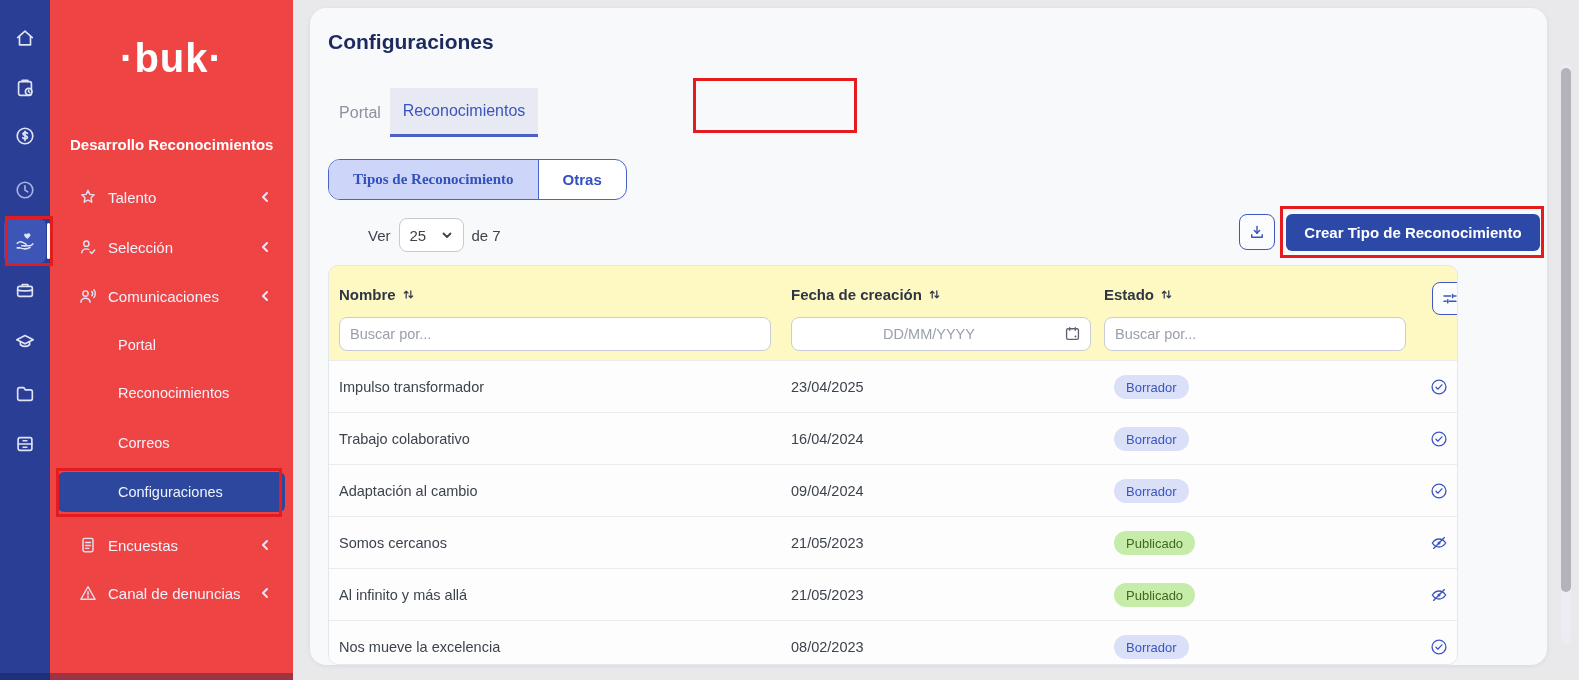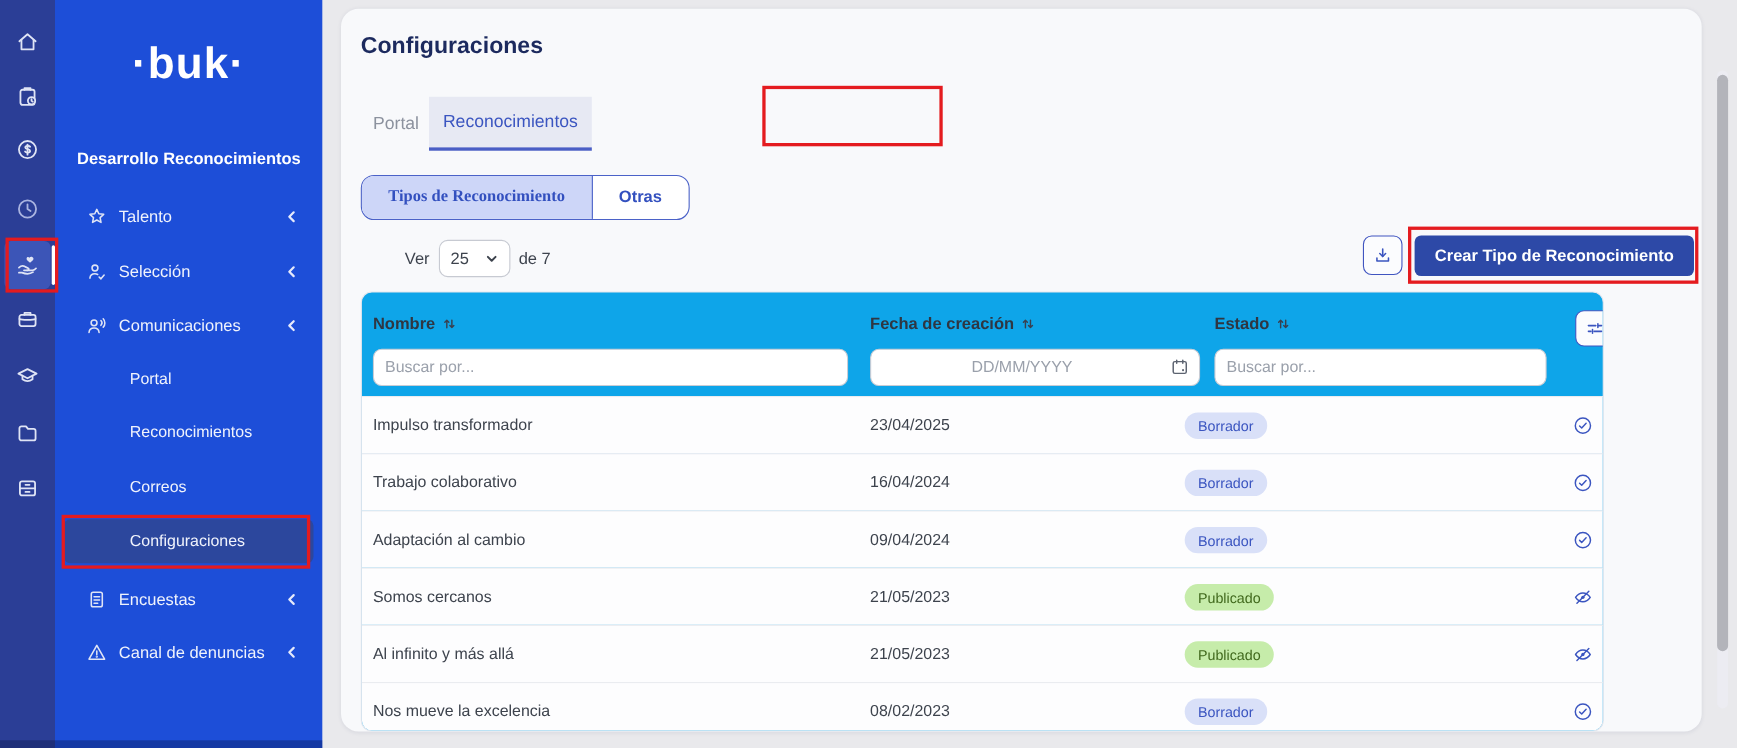--- a/index.html
+++ b/index.html
@@ -10,21 +10,21 @@
 
   
   #rail { left:0; top:0; width:50px; height:680px; background:#2b3e96; z-index:3; }
   .rail-item { position:absolute; left:4px; width:42px; height:44px; display:flex; align-items:center; justify-content:center; color:#dfe4f5; border-radius:6px; }
   .rail-item svg { width:22px; height:22px; }
   .rail-item.dim { color:#aab4e0; }
   .rail-item.active { background:#3c55b7; }
   .rail-item.active::after { content:""; position:absolute; right:-4px; top:4px; width:3px; height:36px; background:#ffffff; border-radius:2px; }
 
   
-  #sidebar { left:50px; top:0; width:243px; height:680px; background:#1d4ed8; color:#fff; z-index:2; }
+  #sidebar { left:50px; top:0; width:243px; height:680px; background:#ef4444; color:#fff; z-index:2; }
   #sidebar-bottom-strip { left:0; top:673px; width:293px; height:7px; background:rgba(10,20,70,0.35); z-index:4; }
   .logo { left:0; top:36px; width:243px; text-align:center; font-size:40px; font-weight:700; color:#fff; letter-spacing:1px; }
   .section-title { left:20px; top:136px; font-size:15px; font-weight:700; color:#fff; }
   .nav-item { position:absolute; left:8px; width:227px; height:40px; display:flex; align-items:center; color:#f0f3fc; font-size:15px; border-radius:6px; }
   .nav-item .nav-icon { width:20px; height:20px; margin:0 10px 0 20px; color:#dfe4f5; flex:0 0 auto; }
   .nav-item .nav-icon svg { width:20px; height:20px; }
   .nav-item .chev { position:absolute; right:14px; width:12px; height:12px; color:#e6eafb; }
   .nav-sub { position:absolute; left:8px; width:227px; height:40px; display:flex; align-items:center; padding-left:60px; color:#f0f3fc; font-size:14.5px; border-radius:6px; }
   .nav-sub.active { background:#2c479d; }
 
@@ -47,35 +47,35 @@
   .ver-row { left:18px; top:206px; height:42px; display:flex; align-items:center; color:#3d434d; font-size:15px;margin-left:40px; }
   .select-box { width:65px; height:34px; border:1px solid #c7cad2; border-radius:8px; background:#fff; display:flex; align-items:center; justify-content:space-between; padding:0 10px; margin:0 8px; color:#3d434d; }
   .select-box svg { width:12px; height:12px; color:#3d434d; }
 
   
   .download-btn { left:929px; top:206px; width:36px; height:36px; border:1px solid #4055c0; border-radius:8px; background:#fbfcfe; display:flex; align-items:center; justify-content:center; color:#3b55c0; }
   .download-btn svg { width:18px; height:18px; }
   .create-btn { left:976px; top:206px; width:254px; height:37px; background:#2d49a7; border-radius:6px; color:#fff; font-size:15px; font-weight:700; display:flex; align-items:center; justify-content:center; border:none; }
 
   
-  .table-box { left:18px; top:257px; width:1130px; height:400px; background:#0ea5e9; border:1px solid #e4e7ee; border-radius:10px; overflow:hidden; }
+  .table-box { left:18px; top:257px; width:1130px; height:400px; background:#fef9c3; border:1px solid #e4e7ee; border-radius:10px; overflow:hidden; }
   .th-label { position:absolute; top:20px; font-size:15px; font-weight:700; color:#2f3642; display:flex; align-items:center; gap:6px; }
   .sort-icon { width:13px; height:13px; color:#394050; }
   .filter-input { position:absolute; top:51px; height:34px; border:1px solid #c9ccd4; border-radius:8px; background:#fff; font-size:14.5px; color:#3d434d; padding:0 10px; font-family:"Liberation Sans", sans-serif; }
   .filter-input::placeholder { color:#9aa0ab; }
   .date-wrap { position:absolute; top:51px; left:462px; width:300px; }
   .date-wrap input { position:static; width:100%; padding-right:34px;text-align:center; }
   .cal-icon { position:absolute; right:9px; top:7px; width:19px; height:19px; color:#5c6370; }
   .filter-btn { position:absolute; left:1103px; top:16px; width:36px; height:33px; border:1px solid #4055c0; border-radius:8px; background:#fbfcfe; display:flex; align-items:center; justify-content:center; color:#3b55c0; }
   .filter-btn svg { width:18px; height:18px; }
 
   .row { position:absolute; left:0; width:1202px; height:52px; border-top:1px solid #eaecf0; background:#fdfdfe; }
   .cell-nombre { position:absolute; left:10px; top:0; height:52px; display:flex; align-items:center; font-size:14.5px; color:#3d434d; }
   .cell-fecha { position:absolute; left:462px; top:0; height:52px; display:flex; align-items:center; font-size:14.5px; color:#3d434d; }
-  .badge { position:absolute; left:748px; top:14px; height:24px; padding:4px 12px; border-radius:12px; font-size:13px; display:flex; align-items:center; }
+  .badge { position:absolute; left:785px; top:14px; height:24px; padding:4px 12px; border-radius:12px; font-size:13px; display:flex; align-items:center; }
   .row.borrador .badge { background:#d9e0f8; color:#3b55c0; }
   .row.publicado .badge { background:#c6ecaa; color:#41691d; }
   .row-actions { position:absolute; left:1100px; top:0; height:52px; display:flex; align-items:center; gap:14px; }
   .action { width:20px; height:20px; color:#3b55c0; }
   .action svg { width:20px; height:20px; }
   .action.trash { color:#f27f72; }
 
   
   .scroll-track { left:1561px; top:64px; width:10px; height:580px; background:#ececf2; border-radius:5px; z-index:0; }
   .scroll-thumb { left:1561px; top:68px; width:10px; height:524px; background:#b3b4ba; border-radius:5px; z-index:1; }

